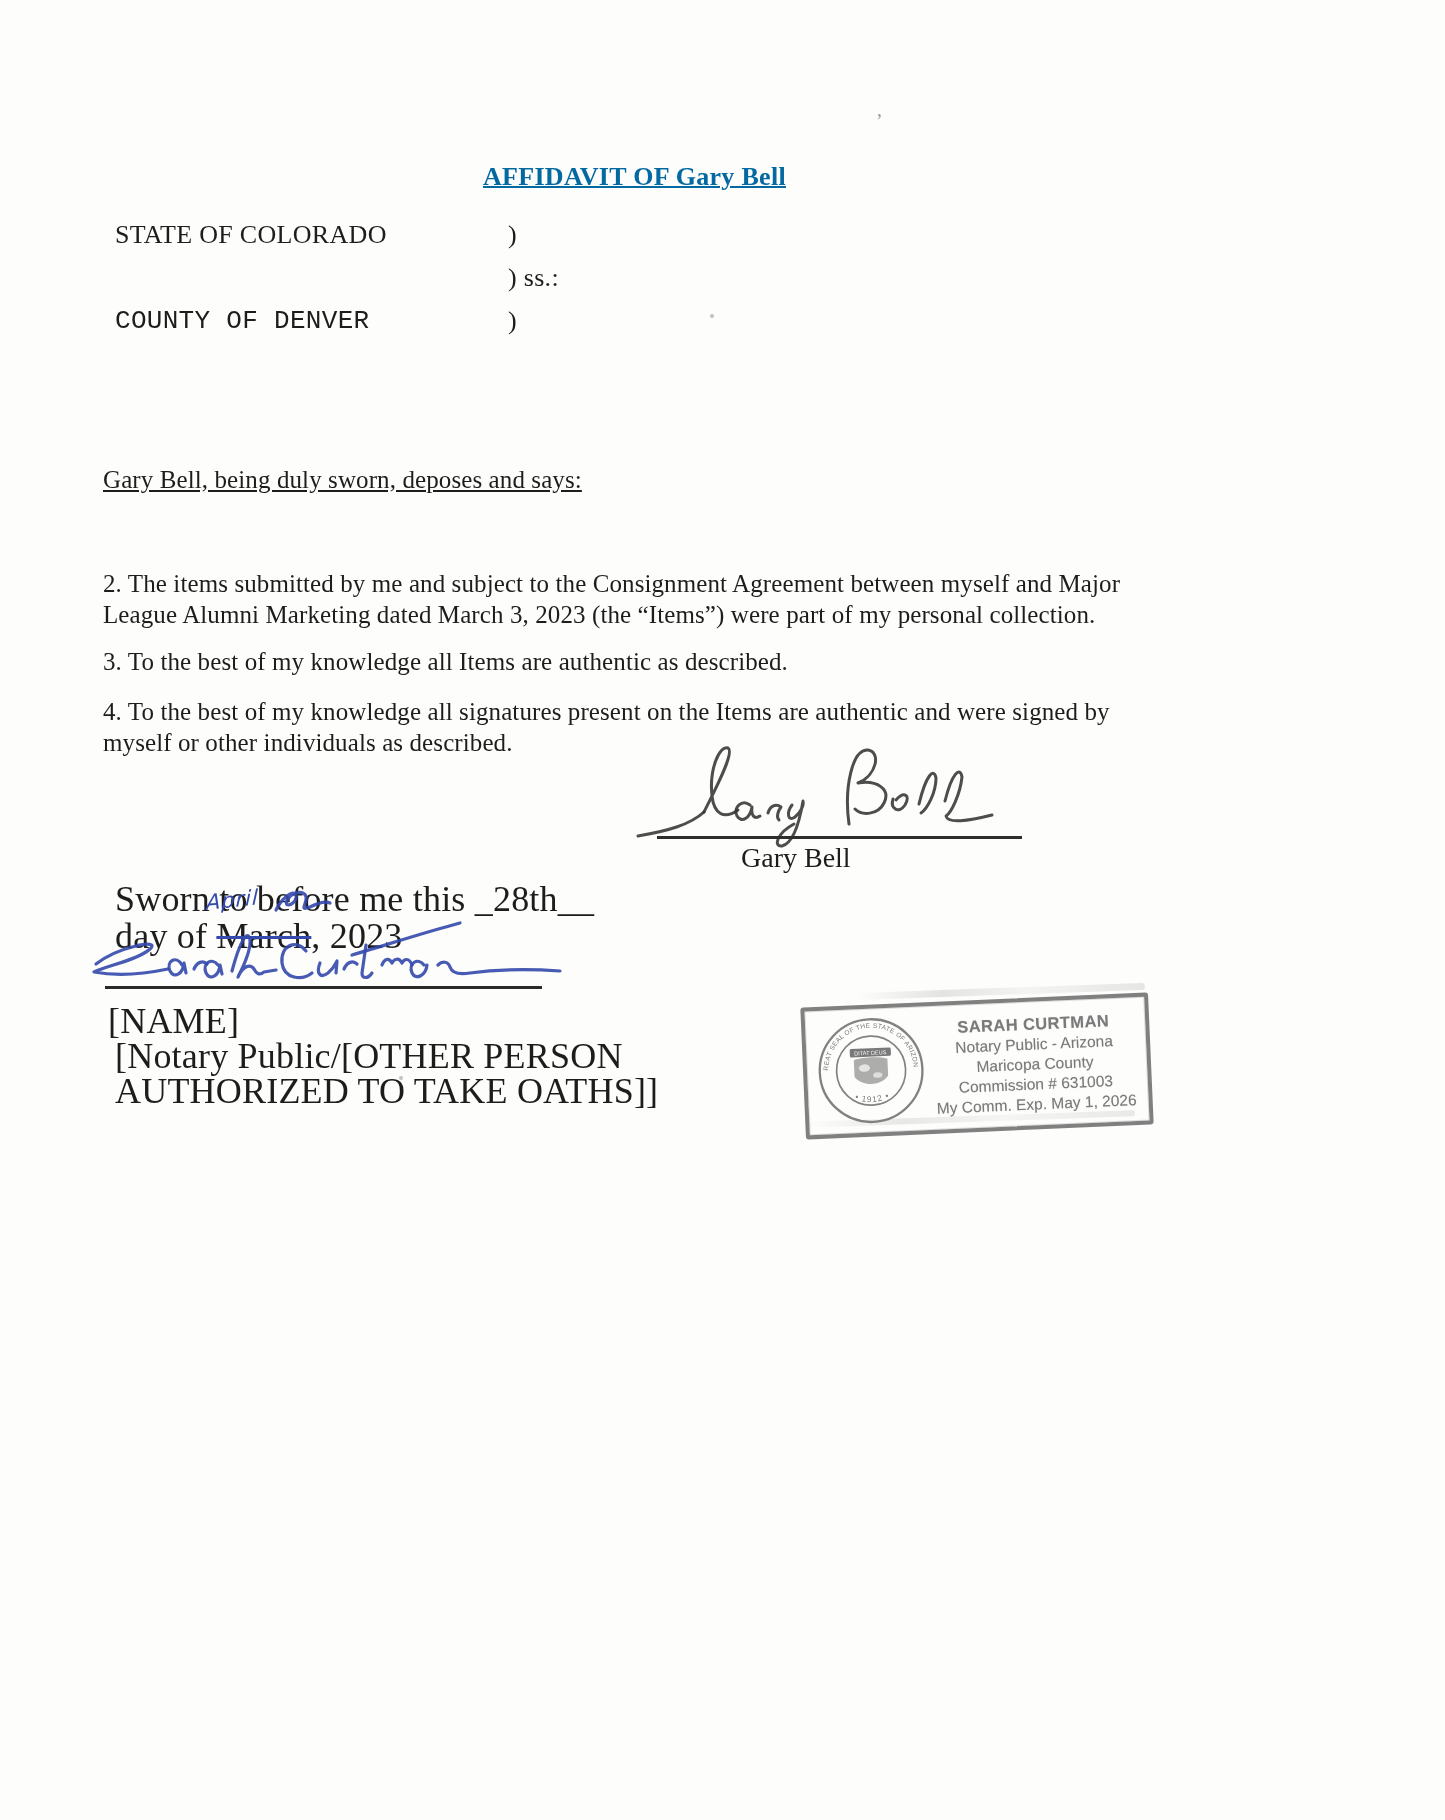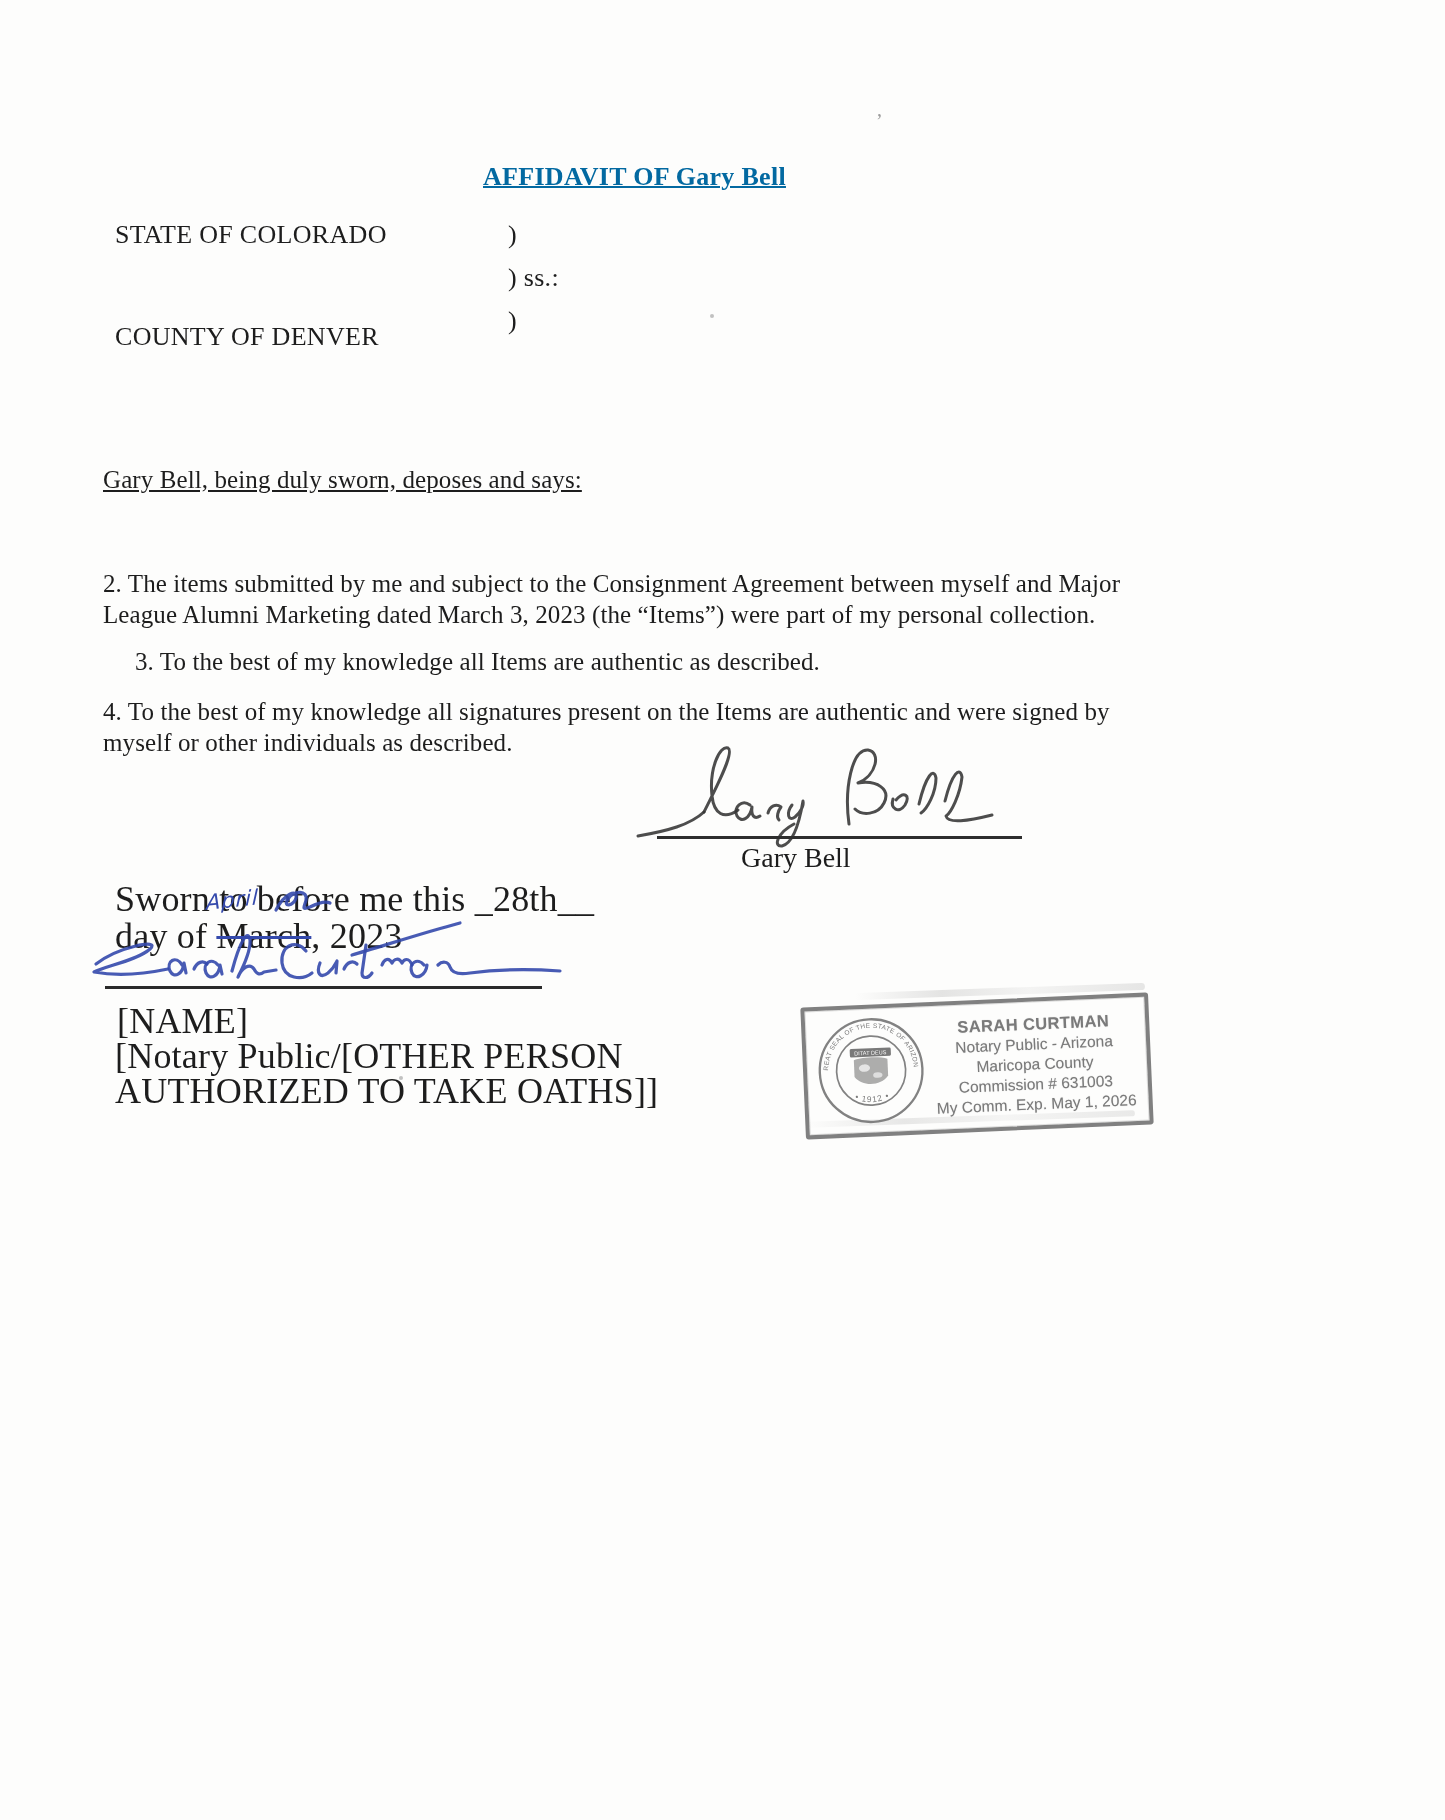--- a/index.html
+++ b/index.html
@@ -76,27 +76,27 @@
 </head>
 <body>
 
 <div id="page">
 
   <div class="abs doc-title" style="left:483px;top:162px;">AFFIDAVIT OF Gary Bell</div>
 
   <div class="abs venue" style="left:115px;top:220px;">STATE OF COLORADO</div>
   <div class="abs venue" style="left:508px;top:220px;">)</div>
   <div class="abs venue" style="left:508px;top:263px;">) ss.:</div>
-  <div class="abs venue" style="left:115px;top:322px;">COUNTY OF DENVER</div>
+  <div class="abs venue" style="left:115px;top:306px;font-family:Liberation Mono, monospace;">COUNTY OF DENVER</div>
   <div class="abs venue" style="left:508px;top:306px;">)</div>
 
   <div class="abs body-text" style="left:103px;top:464px;text-decoration:underline;">Gary Bell, being duly sworn, deposes and says:</div>
 
   <div class="abs body-text para" style="left:103px;top:568px;">2. The items submitted by me and subject to the Consignment Agreement between myself and Major League Alumni Marketing dated March 3, 2023 (the “Items”) were part of my personal collection.</div>
-  <div class="abs body-text para" style="left:103px;top:646px;margin-left:32px;">3. To the best of my knowledge all Items are authentic as described.</div>
+  <div class="abs body-text para" style="left:103px;top:646px;">3. To the best of my knowledge all Items are authentic as described.</div>
   <div class="abs body-text para" style="left:103px;top:696px;">4. To the best of my knowledge all signatures present on the Items are authentic and were signed by myself or other individuals as described.</div>
 
   <svg class="abs sig sig-dark" style="left:632px;top:742px;" width="400" height="108" viewBox="0 0 400 108">
     <path d="M6,94 C35,89 58,83 72,70"></path>
     <path d="M72,70 C84,46 103,10 96,6 C88,3 77,26 80,54 C82,72 92,78 106,68"></path>
     <path d="M118,63 C110,57 101,65 105,74 C109,81 118,77 120,65 C119,73 122,78 128,74"></path>
     <path d="M136,71 C138,64 144,61 149,65 C146,69 144,75 147,78"></path>
     <path d="M160,63 C154,71 156,80 163,75 C169,70 172,63 171,59 C168,77 162,101 150,104 C141,105 145,91 162,82"></path>
     <path d="M217,82 C212,46 220,7 236,8 C249,10 245,33 226,41 C245,38 259,47 252,61 C246,73 230,74 223,67"></path>
     <path d="M264,58 C272,49 279,53 273,63 C267,72 258,67 261,57"></path>
@@ -128,21 +128,21 @@
     <path d="M232,43 C228,53 232,59 240,53 C246,48 248,43 249,41 L248,53"></path>
     <path d="M256,49 C259,42 265,40 269,44"></path>
     <path d="M278,25 L274,53 C274,59 280,59 284,53"></path>
     <path d="M264,35 C292,27 334,13 372,3"></path>
     <path d="M294,45 C296,39 301,37 304,43 C306,39 311,37 314,43 C316,39 321,37 324,45"></path>
     <path d="M336,45 C330,37 320,43 324,53 C328,61 338,55 339,45"></path>
     <path d="M350,45 C354,41 360,41 362,47 C364,53 370,55 382,53 C412,49 442,49 472,51"></path>
   </svg>
   <div class="abs" style="left:105px;top:986px;width:437px;height:3px;background:#2a2a2a;"></div>
 
-  <div class="abs jurat-text" style="left:117px;top:1000px;">[NAME]</div>
+  <div class="abs jurat-text" style="left:108px;top:1000px;">[NAME]</div>
   <div class="abs jurat-text" style="left:115px;top:1035px;">[Notary Public/[OTHER PERSON</div>
   <div class="abs jurat-text" style="left:115px;top:1070px;">AUTHORIZED TO TAKE OATHS]]</div>
 
   <div class="abs smudge" style="left:855px;top:988px;width:290px;height:7px;opacity:.35;transform:rotate(-2deg);"></div>
   <div class="abs smudge" style="left:805px;top:1116px;width:330px;height:6px;opacity:.3;transform:rotate(-2deg);"></div>
 
   <div class="abs stamp" style="left:803px;top:1000px;">
     <svg class="seal-wrap" viewBox="0 0 120 120">
       <circle cx="60" cy="60" r="55" fill="none" stroke="#787878" stroke-width="2.5"></circle>
       <circle cx="60" cy="60" r="37" fill="none" stroke="#787878" stroke-width="1.8"></circle>

